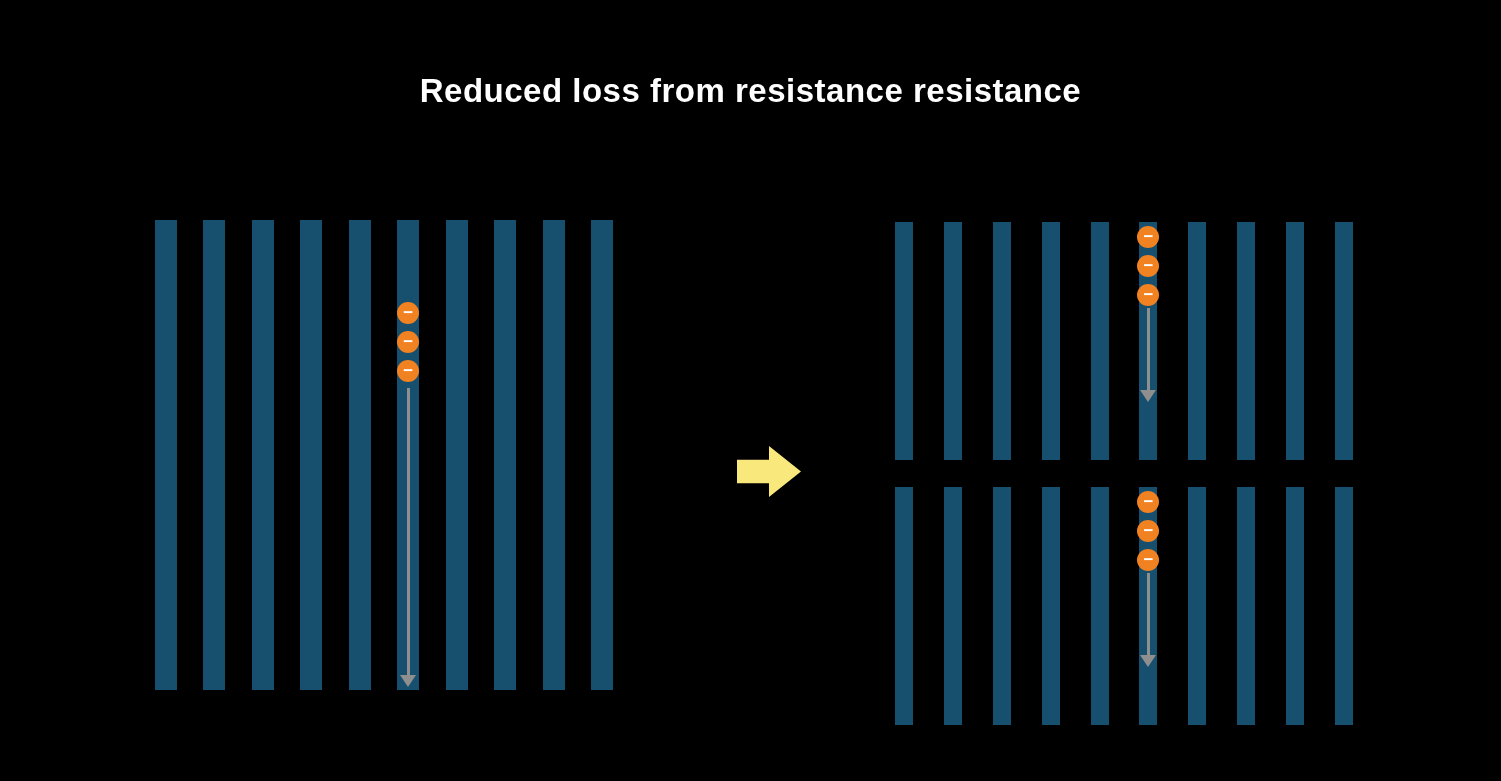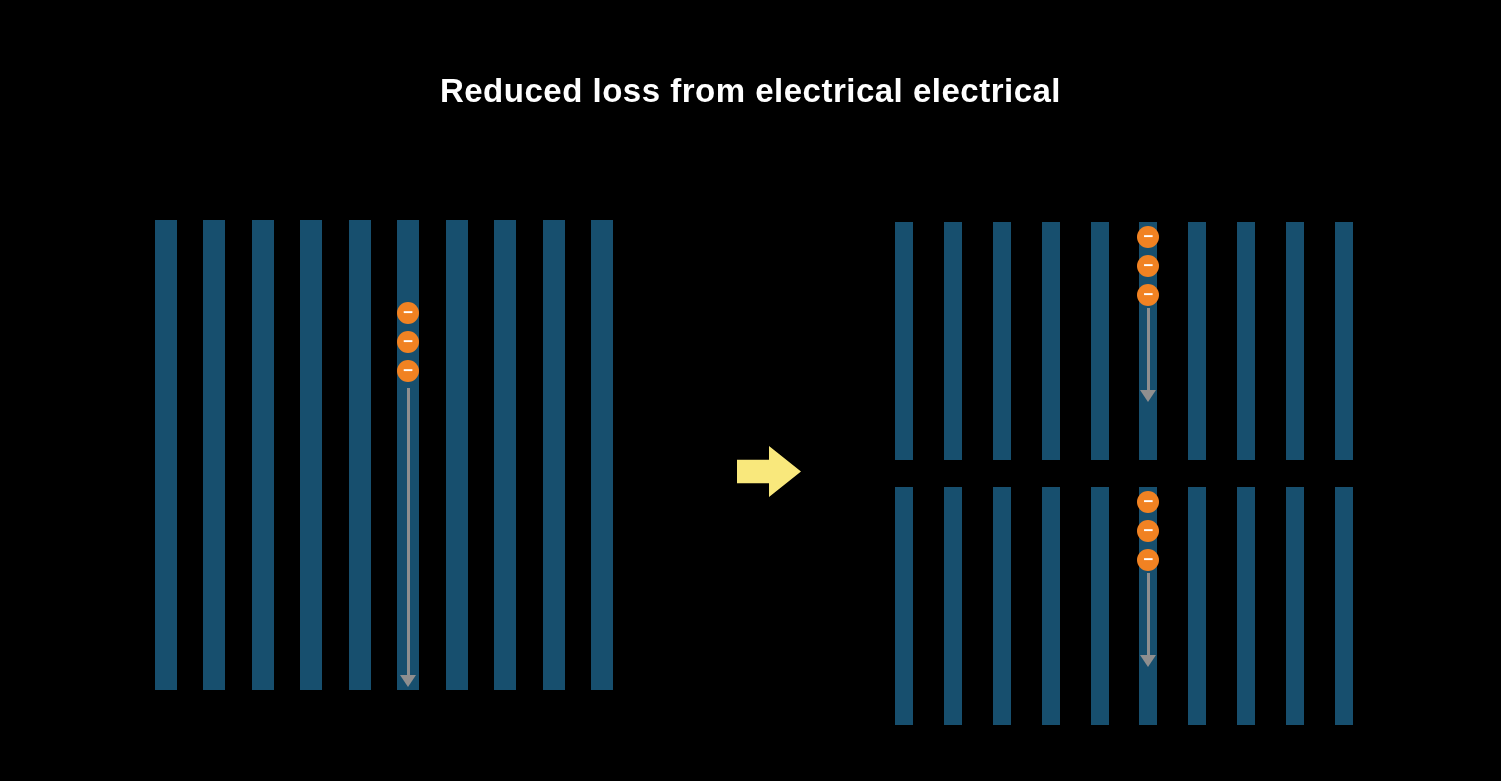--- a/index.html
+++ b/index.html
@@ -85,21 +85,21 @@
     width:64px;
     height:51px;
     background:var(--transition);
     clip-path:polygon(0 27%, 50% 27%, 50% 0, 100% 50%, 50% 100%, 50% 73%, 0 73%);
   }
 </style>
 </head>
 <body>
 
 <div class="canvas">
-  <h1 class="title">Reduced loss from electrical electrical</h1>
+  <h1 class="title">Reduced loss from resistance resistance</h1>
 
   <div class="panel panel-full">
       <div class="bar" style="width: 22px;"></div>
       <div class="bar" style="width: 22px;"></div>
       <div class="bar" style="width: 22px;"></div>
       <div class="bar" style="width: 22px;"></div>
       <div class="bar" style="width: 22px;"></div>
       <div class="bar" style="width: 22px;">
         <div class="electron" style="top: 82px;">−</div>
         <div class="electron" style="top: 111px;">−</div>

